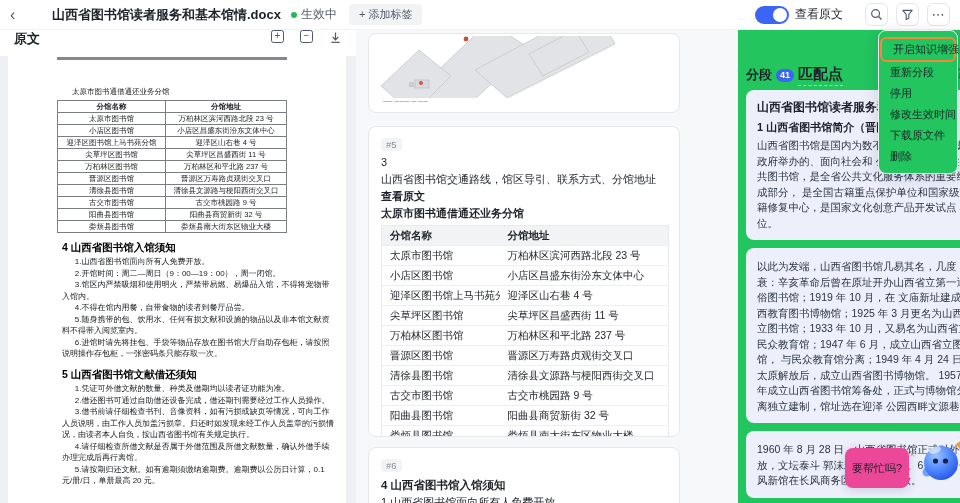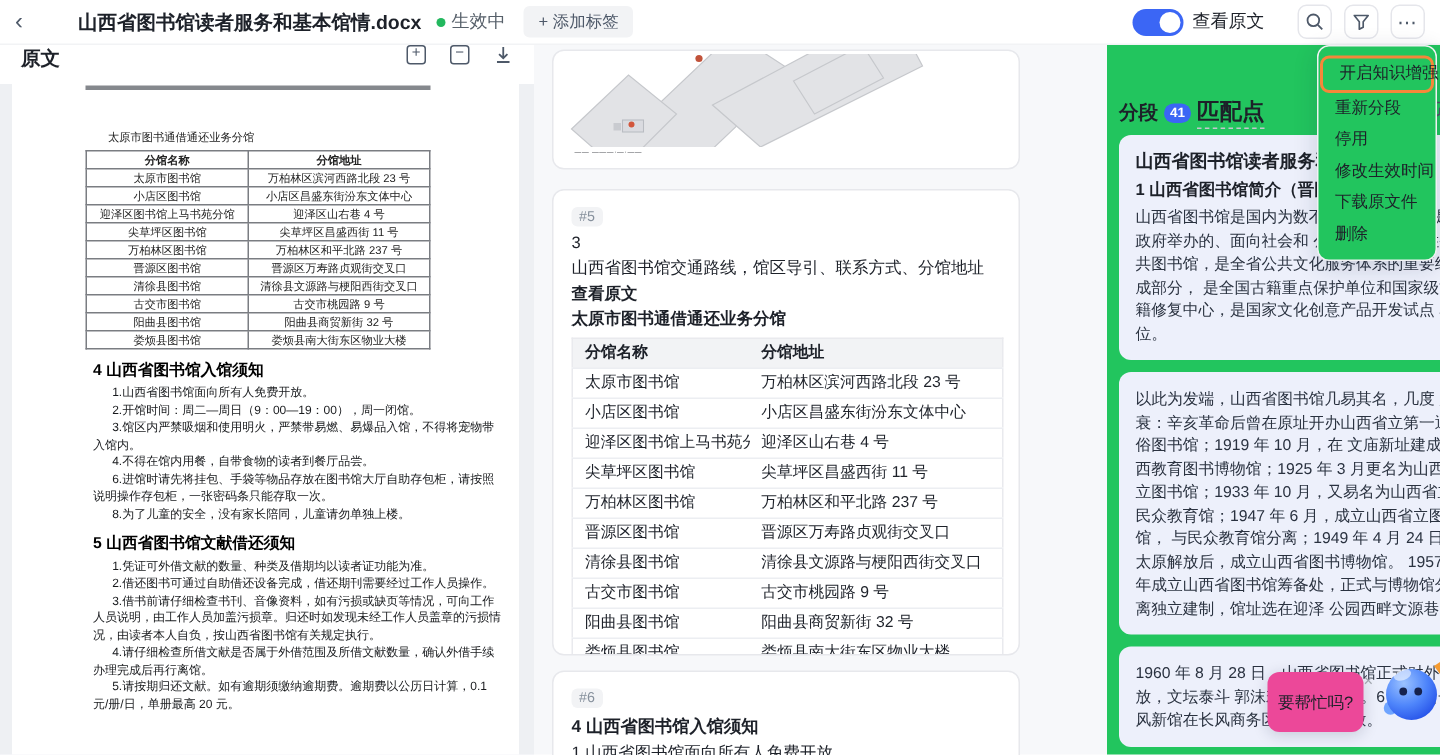--- a/index.html
+++ b/index.html
@@ -210,22 +210,22 @@
             <td>娄烦县南大街东区物业大楼</td>
           </tr>
         </tbody>
     </table>
     <div class="doc-h">4 山西省图书馆入馆须知</div>
     <div class="doc-items">
         <p>1.山西省图书馆面向所有人免费开放。</p>
         <p>2.开馆时间：周二—周日（9：00—19：00），周一闭馆。</p>
         <p>3.馆区内严禁吸烟和使用明火，严禁带易燃、易爆品入馆，不得将宠物带入馆内。</p>
         <p>4.不得在馆内用餐，自带食物的读者到餐厅品尝。</p>
+        <p>5.随身携带的包、饮用水、任何有损文献和设施的物品以及非本馆文献资料不得带入阅览室内。</p>
         <p>6.进馆时请先将挂包、手袋等物品存放在图书馆大厅自助存包柜，请按照说明操作存包柜，一张密码条只能存取一次。</p>
-        <p>8.为了儿童的安全，没有家长陪同，儿童请勿单独上楼。</p>
       </div>
     <div class="doc-h">5 山西省图书馆文献借还须知</div>
     <div class="doc-items">
         <p>1.凭证可外借文献的数量、种类及借期均以读者证功能为准。</p>
         <p>2.借还图书可通过自助借还设备完成，借还期刊需要经过工作人员操作。</p>
         <p>3.借书前请仔细检查书刊、音像资料，如有污损或缺页等情况，可向工作人员说明，由工作人员加盖污损章。归还时如发现未经工作人员盖章的污损情况，由读者本人自负，按山西省图书馆有关规定执行。</p>
         <p>4.请仔细检查所借文献是否属于外借范围及所借文献数量，确认外借手续办理完成后再行离馆。</p>
         <p>5.请按期归还文献。如有逾期须缴纳逾期费。逾期费以公历日计算，0.1 元/册/日，单册最高 20 元。</p>
       </div>
   </div>

